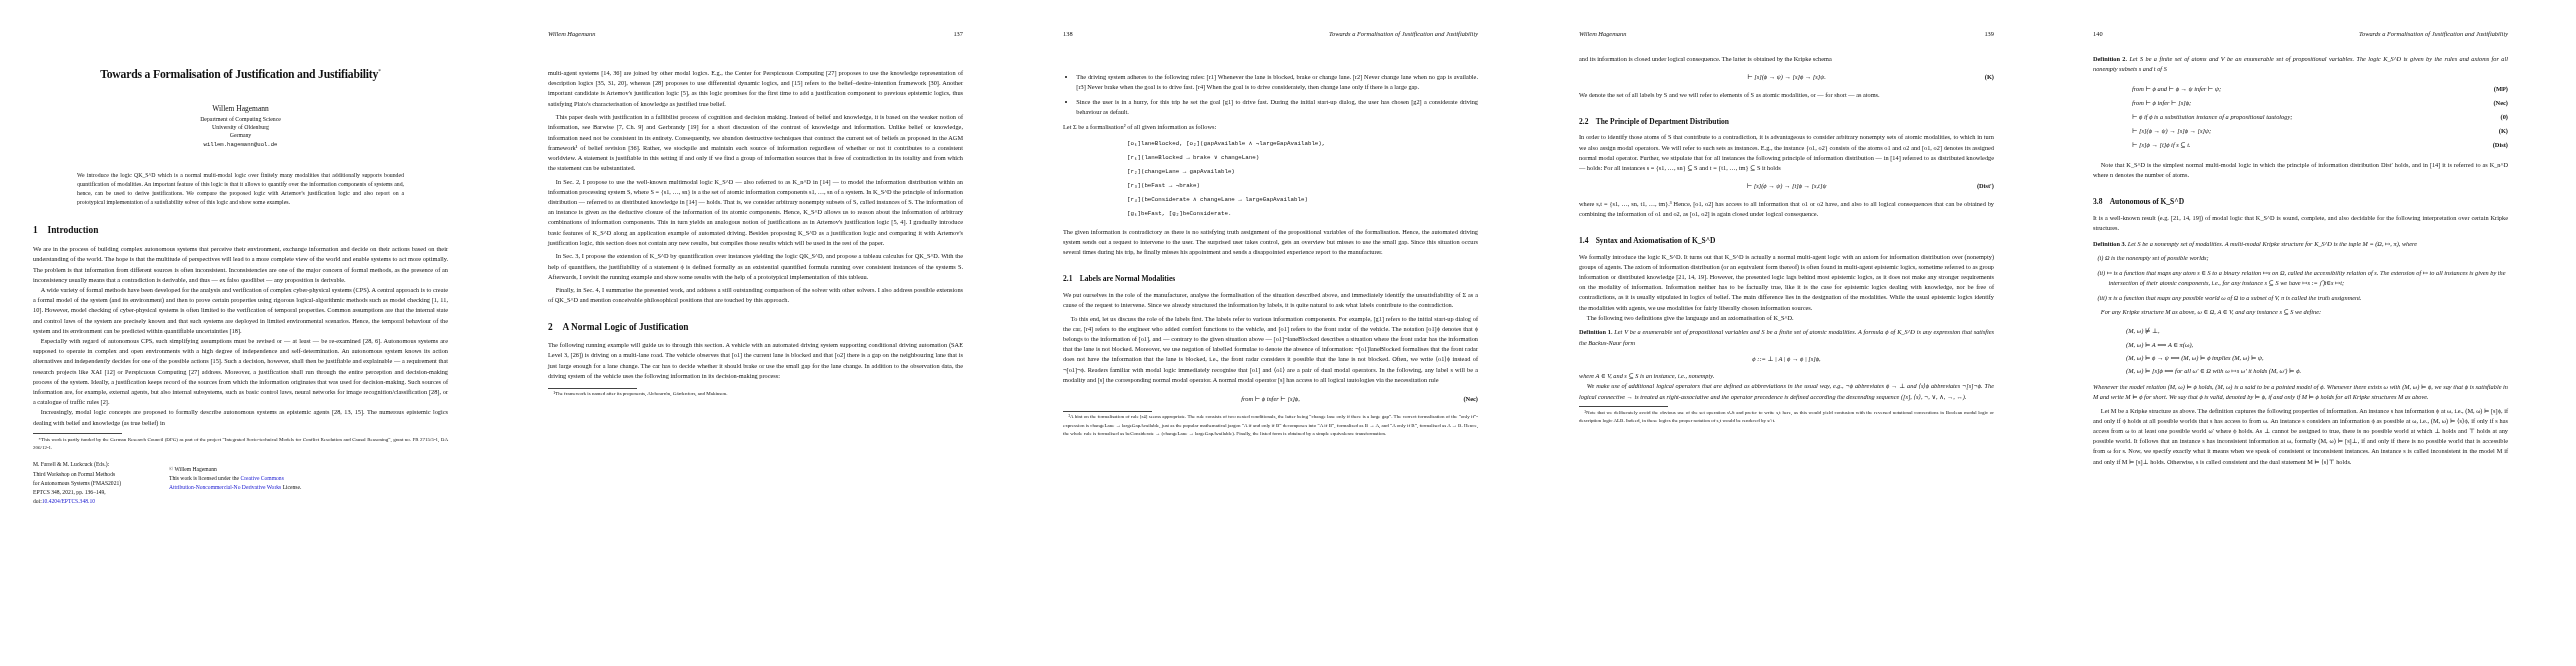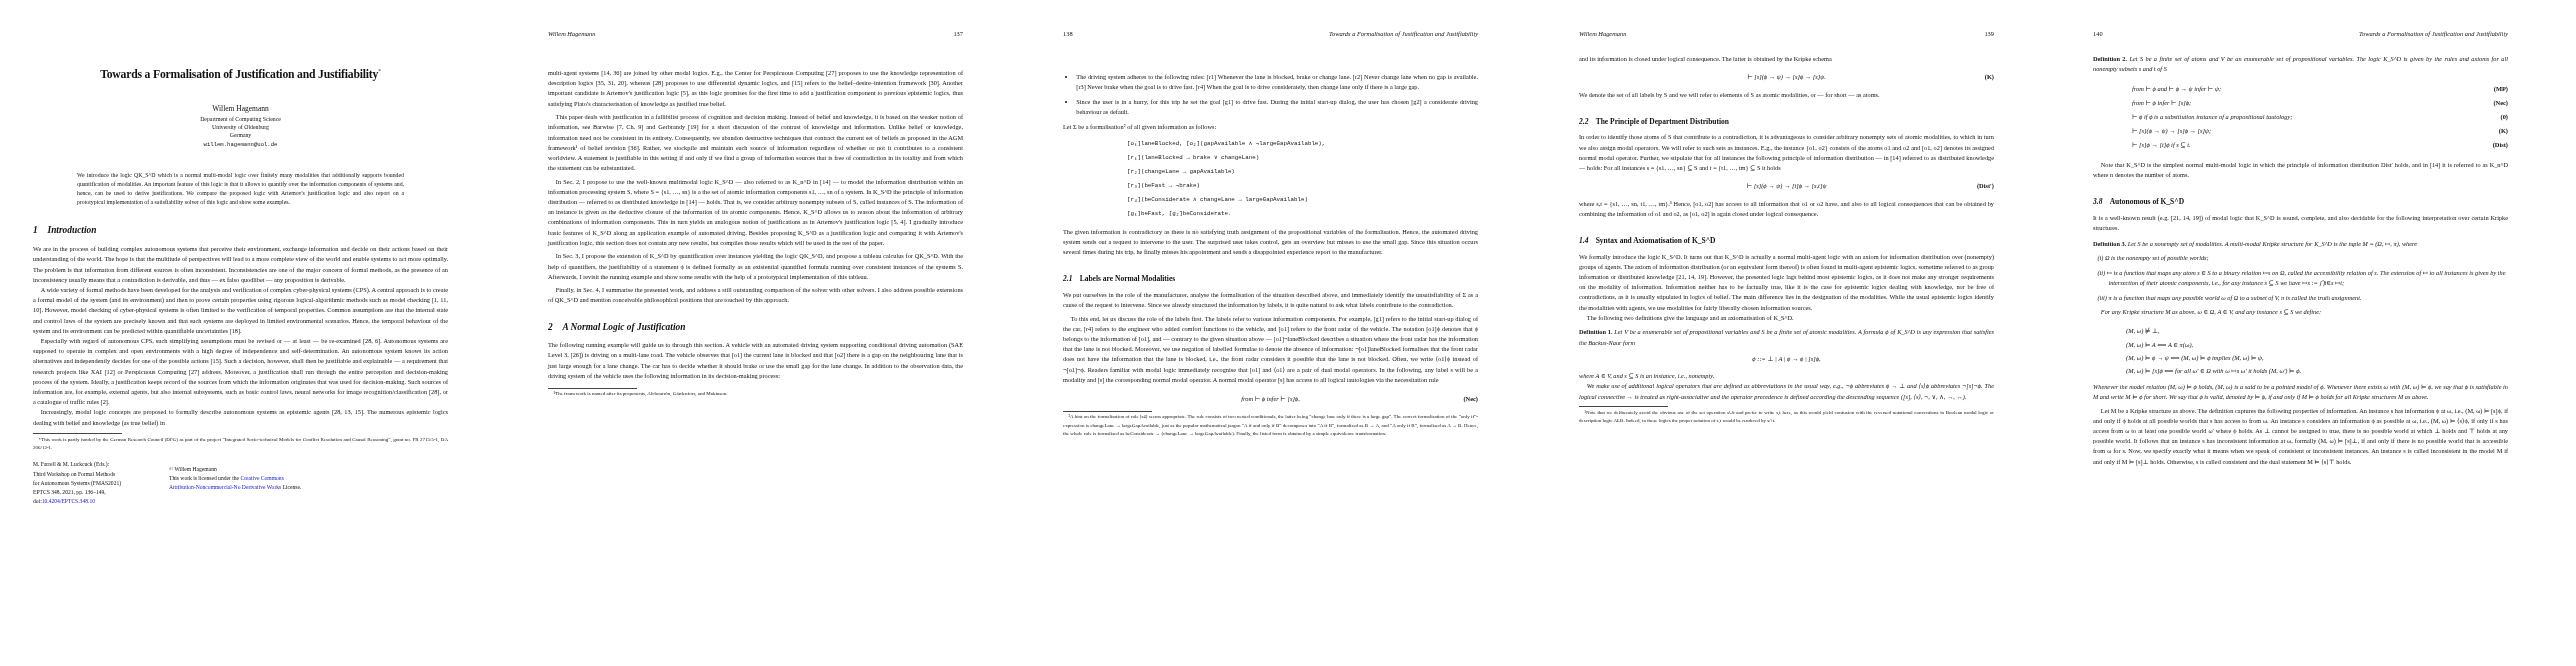--- a/index.html
+++ b/index.html
@@ -6,24 +6,24 @@
   body { width:2576px; height:667px; overflow:hidden; position:relative;
          font-family:"Liberation Serif", "DejaVu Serif", serif; color:#111; }
   .page { position:absolute; top:0; width:515px; height:667px; background:#fff; }
   .inner { position:absolute; left:33px; width:415px; top:0; }
   .runhead { position:absolute; top:29.5px; left:33px; width:415px; font-size:6.4px; display:flex; justify-content:space-between; }
   .runhead .it { font-style:italic; }
   p { margin:0; font-size:6.3px; line-height:10.2px; text-align:justify; }
   p.indent { text-indent:7.8px; }
   .gap { height:3.3px; }
   h1 { font-size:11.7px; font-weight:bold; text-align:center; margin:0; letter-spacing:-0.2px; }
-  h2 { font-size:9.4px; font-weight:bold; margin:0;font-style:italic; }
+  h2 { font-size:9.4px; font-weight:bold; margin:0; }
   h3 { font-size:7.5px; font-weight:bold; margin:0; }
   .secnum { display:inline-block; width:14.5px; }
-  .secnum3 { display:inline-block; width:16.7px;font-style:italic; }
+  .secnum3 { display:inline-block; width:16.7px; }
   .author { font-size:7.5px; text-align:center; }
   .affil { font-size:5.8px; text-align:center; line-height:7.8px; }
   .mono { font-family:"Liberation Mono", "DejaVu Sans Mono", monospace; font-size:5.6px; }
   .abstract { font-size:5.8px; line-height:9px; text-align:justify; margin:0 44px 0 44px; }
   .fn { font-size:5px; line-height:8.2px; text-align:justify; }
   .fnrule { width:89px; border-top:0.6px solid #444; margin:0; }
   .link { color:#1a1ad0; }
   .eq { position:relative; font-size:6.4px; height:12.2px; line-height:12.2px; }
   .eq .body { position:absolute; left:0; right:0; text-align:center; font-style:italic; }
   .eq .tag { position:absolute; right:0; font-weight:bold; }

